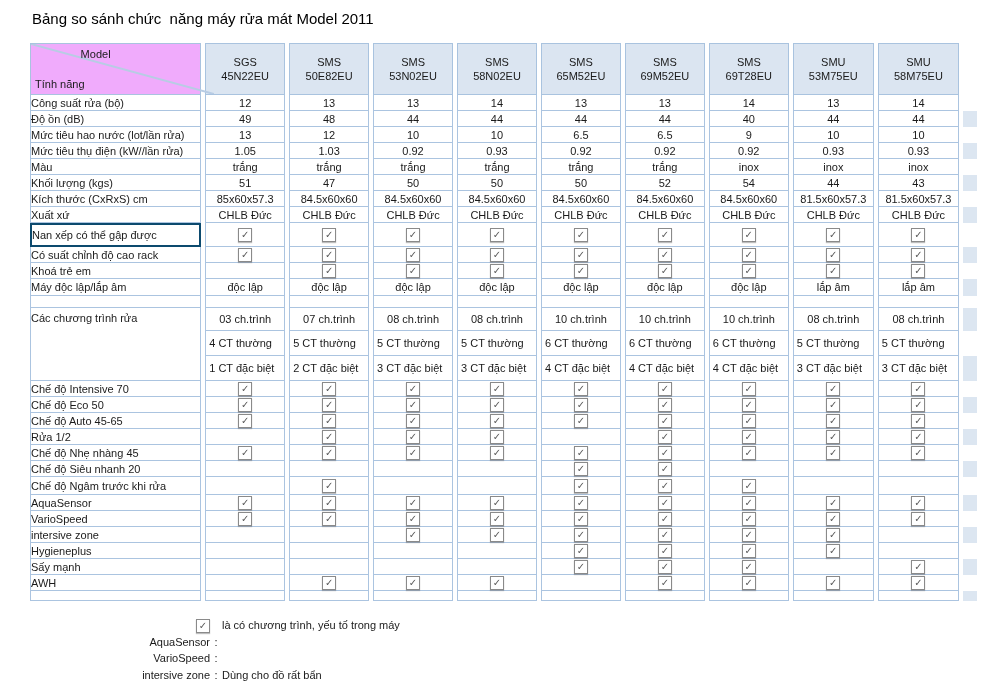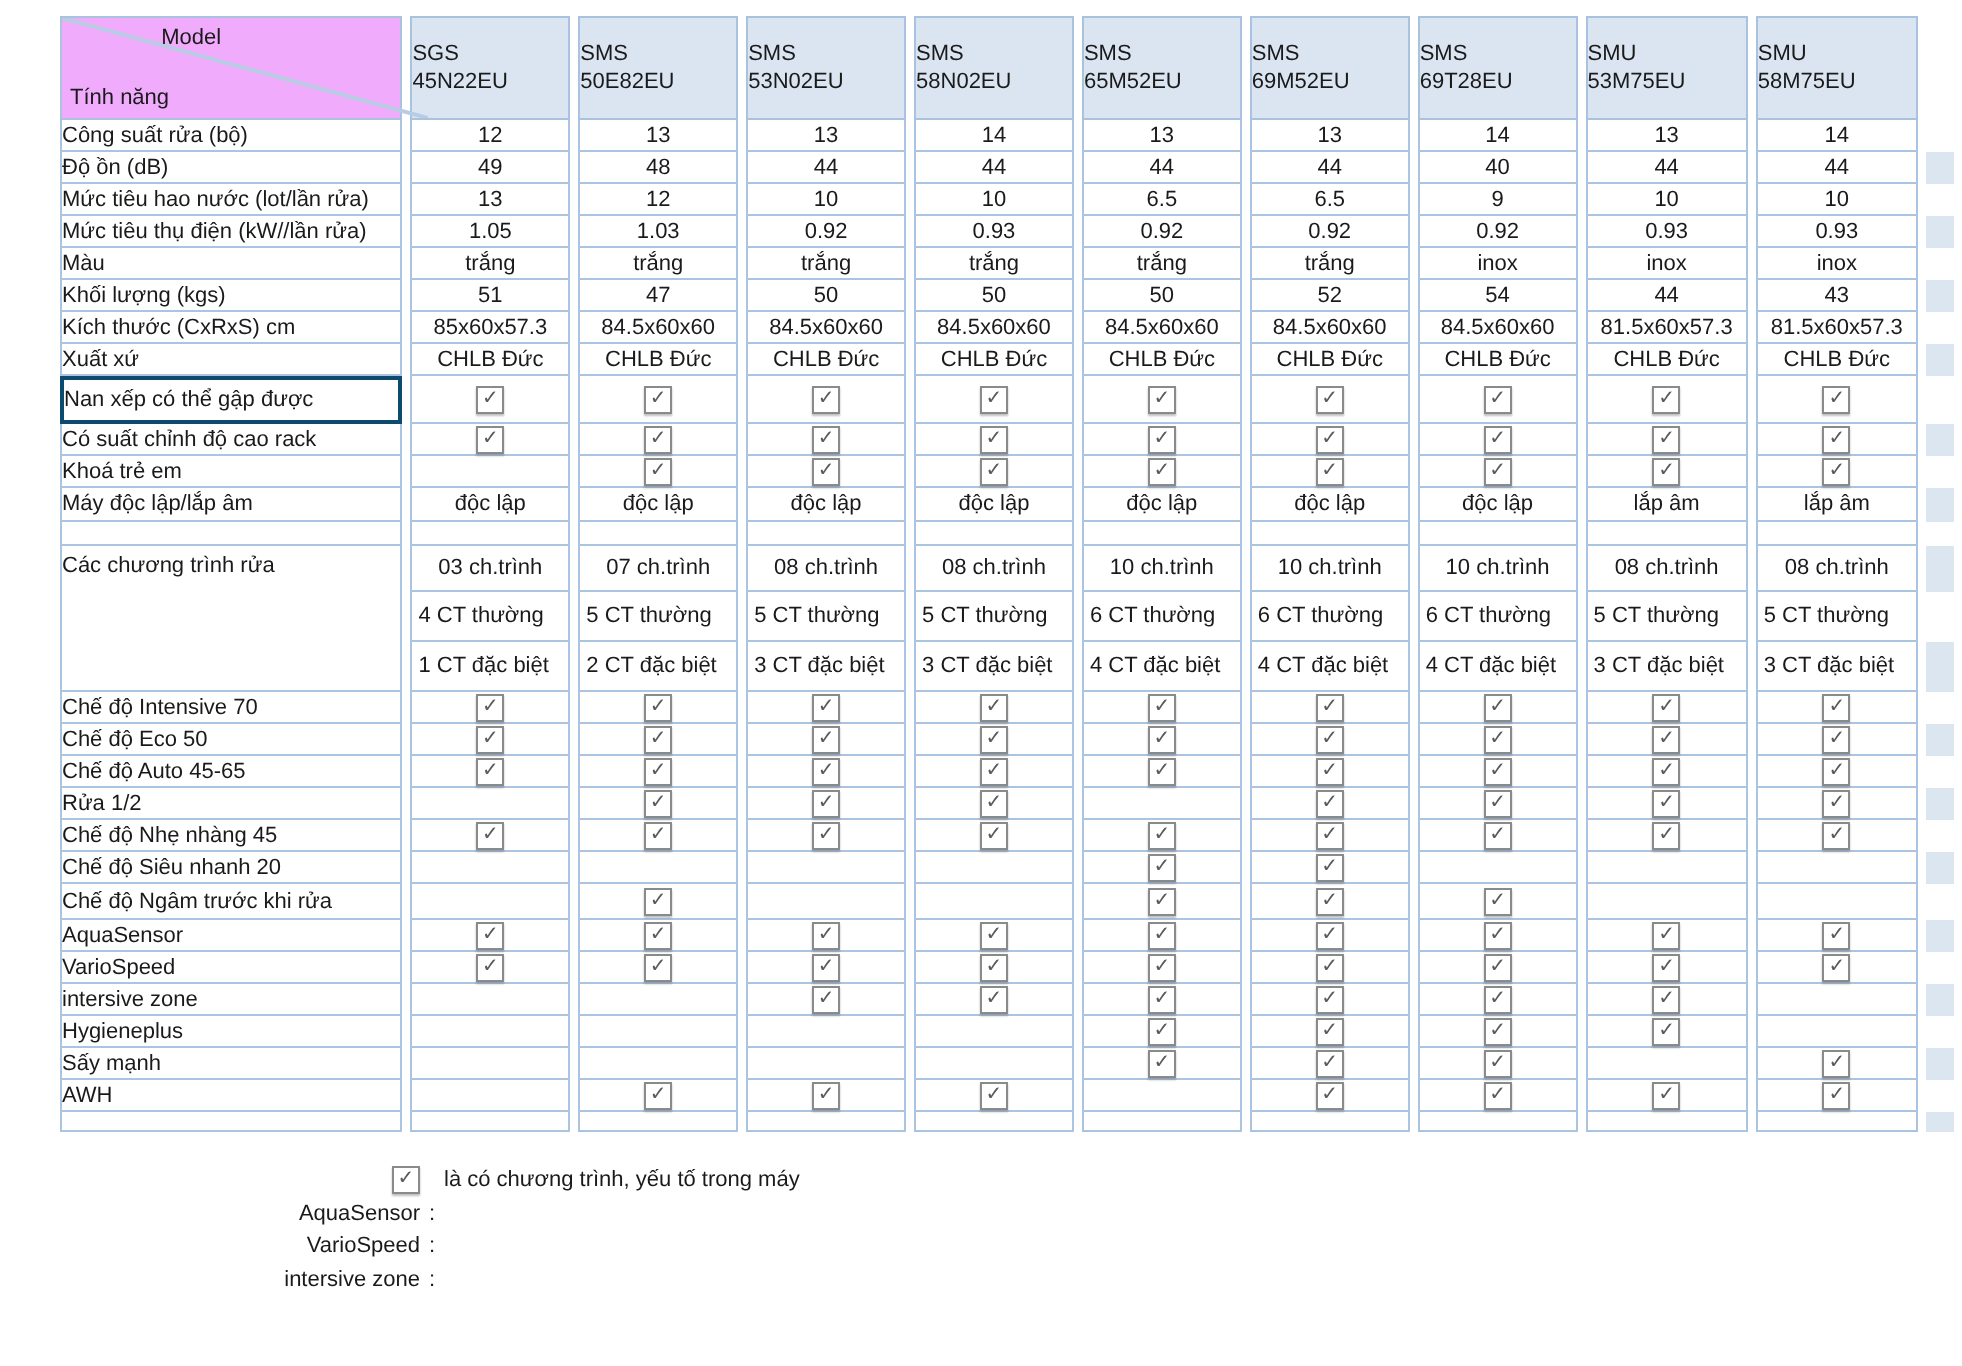--- a/index.html
+++ b/index.html
@@ -8,21 +8,21 @@
   .title { font-size:15px; font-weight:400; color:#000; margin:2px 0 16px 2px; white-space:pre; }
 
   table.cmp { border-collapse:separate; border-spacing:4px 0; margin-left:-4px; }
   table.cmp td { font-size:11px; color:#1a1a1a; padding:0; vertical-align:middle; }
 
   
   td.corner { width:183px; height:50px; background:#f0abfc; border:1px solid #a9c3df; position:relative; }
   td.corner svg { position:absolute; top:0; left:0; }
   .c-top { position:absolute; top:4px; left:0; right:40px; text-align:center; font-size:11px; }
   .c-bottom { position:absolute; left:4px; top:23px; font-size:11px;margin-top:11px; }
-  td.mh { width:78px; height:50px; background:#dbe5f1; border:1px solid #a9c3df; line-height:14px; }
+  td.mh { width:78px; height:50px; background:#dbe5f1; border:1px solid #a9c3df; text-align:center; line-height:14px; }
 
   
   td.lbl { width:183px; border:1px solid #abc4e0; border-top:none; text-align:left; padding:0 3px; }
   td.val { width:78px; border:1px solid #abc4e0; border-top:none; text-align:center; }
   td.edge { width:16px; border:none; }
   td.edge.tint { background:#dce6f1; }
 
   tr.spec td, tr.check td { height:15px; }
   tr.hl td { height:20px; }
   td.hlbl { border:2px solid #0c4a6e; font-size:13px; }
@@ -43,20 +43,21 @@
   .legend { margin:16px 0 0 0; }
   .lg-row { display:flex; font-size:11px; line-height:16.5px; color:#1a1a1a; }
   .lg-term { width:180px; text-align:right; }
   .lg-sep { width:12px; text-align:center; }
   .lg-text { flex:1; }
 </style>
 </head>
 <body>
 
 <div class="page">
+  <div class="title">Bảng so sánh chức  năng máy rửa mát Model 2011</div>
 
   <table class="cmp">
     <tbody id="tbl-body">
       <tr id="header-row">
         <td class="corner">
           <svg width="183" height="50">
             <line x1="0" y1="0" x2="183" y2="50" stroke="#b8cce4" stroke-width="2"></line>
           </svg>
           <span class="c-top">Model</span>
           <span class="c-bottom">Tính năng</span>
@@ -500,15 +501,16 @@
         <div class="lg-term">AquaSensor</div>
         <div class="lg-sep">:</div>
       </div>
       <div class="lg-row">
         <div class="lg-term">VarioSpeed</div>
         <div class="lg-sep">:</div>
       </div>
       <div class="lg-row">
         <div class="lg-term">intersive zone</div>
         <div class="lg-sep">:</div>
+        <div class="lg-text">Dùng cho đồ rất bẩn</div>
       </div>
     </div>
 </div>
 
 </body></html>

